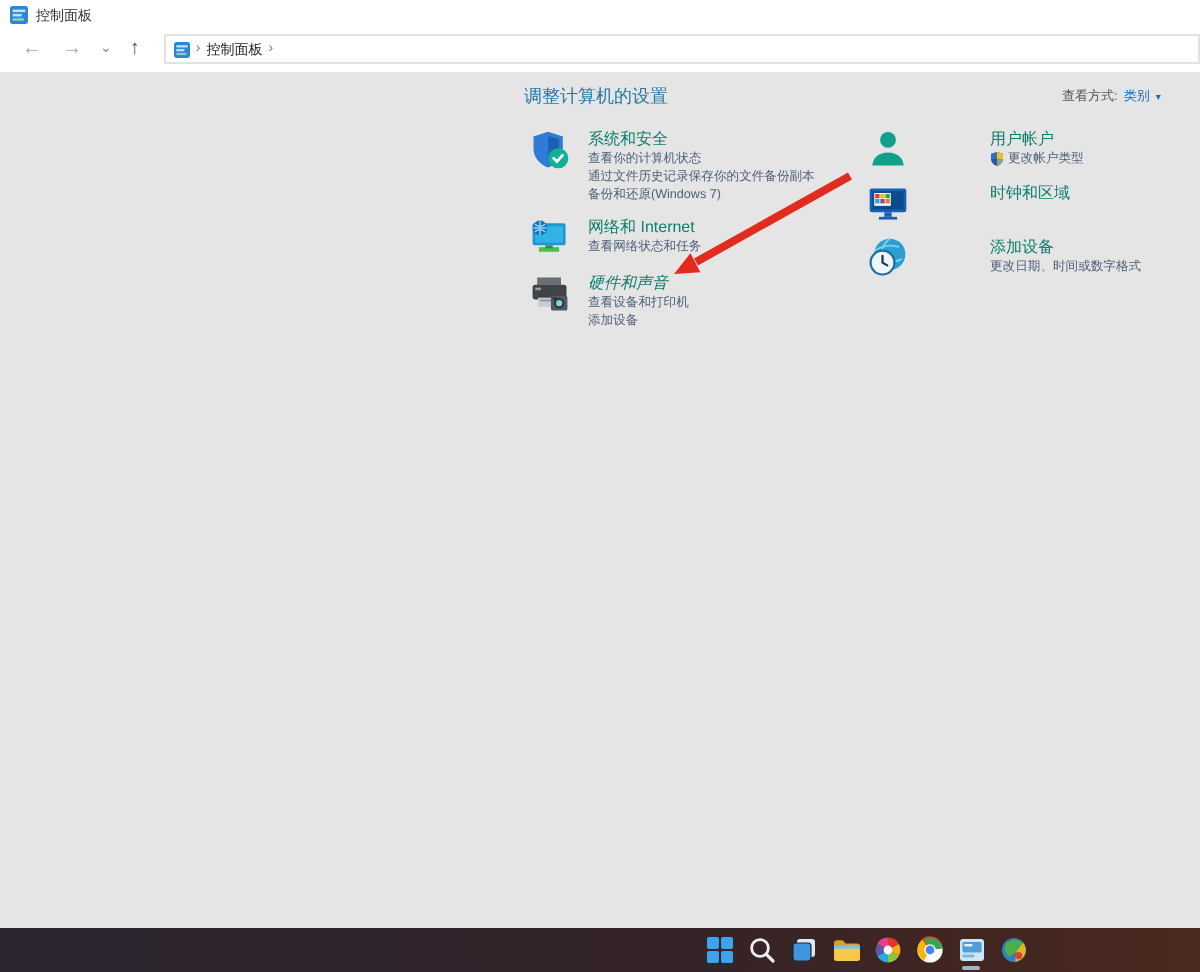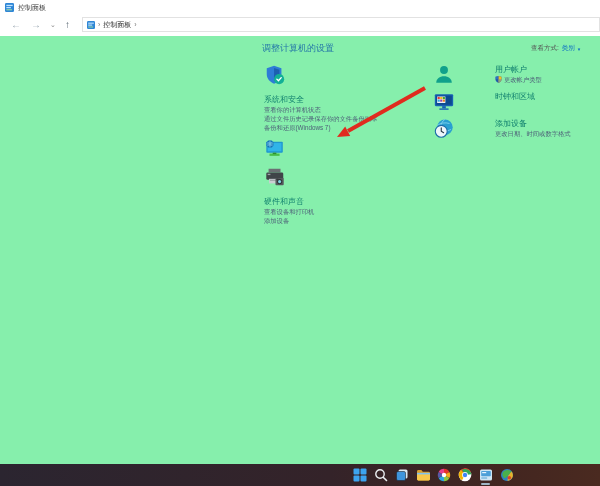--- a/index.html
+++ b/index.html
@@ -19,30 +19,30 @@
   .nav-drop { font-size:7px; color:#888; padding:0 4px; }
   .nav-up { color:#4a5a66; }
   .addressbar {
     flex:1; height:15px; margin-left:7px; border:1px solid #e2e2e2; background:#fff;
     display:flex; align-items:center; gap:3px; padding-left:4px;
   }
   .addressbar .app-glyph { width:8px; height:8px; }
   .crumb-sep { font-size:7px; color:#777; }
   .crumb-text { font-size:7px; color:#222; }
   
-  .content { position:absolute; left:0; top:36px; right:0; bottom:22px; background:#86efac; }
+  .content { position:absolute; left:0; top:36px; right:0; bottom:22px; background:#e5e5e5; }
   .page-heading { position:absolute; left:262px; top:6px; font-size:9px; color:#2679a8; }
   .viewby { position:absolute; left:531px; top:8px; font-size:6.5px; display:flex; gap:3px; align-items:center; }
   .viewby .vb-label { color:#555; }
   .viewby .vb-value { color:#0b6cc4; }
   .viewby .vb-caret { color:#0b6cc4; font-size:5px; }
   .col { position:absolute; top:28px; display:flex; flex-direction:column; }
   .col-left  { left:264px; width:165px; }
   .col-right { left:433px; width:160px; }
-  .col-left  .cat { margin-bottom:6px;flex-direction:column; }
+  .col-left  .cat { margin-bottom:6px; }
   .col-right .cat { margin-bottom:5px;gap:40px; }
   .cat { display:flex; gap:8px; }
   .cat-icon { width:22px; height:22px; flex:0 0 auto; }
   .cat-icon svg { width:22px; height:22px; display:block; }
   .cat-body { display:flex; flex-direction:column; padding-top:1px; min-height:22px; }
   .cat-title { font-size:8px; color:#0e7e6d; line-height:10px; cursor:pointer; }
   .cat-link { font-size:6.3px; color:#4d5f78; line-height:9px; cursor:pointer; display:flex; align-items:center; gap:2px; }
   .uac { width:7px; height:7px; flex:0 0 auto; }
   
   .arrow-overlay { position:absolute; inset:0; pointer-events:none; }
@@ -123,37 +123,43 @@
           <div class="cat-icon">
             <svg viewBox="0 0 24 24">
               <rect x="2.5" y="4" width="18" height="12" rx="1" fill="#1f97cf"></rect>
               <rect x="4" y="5.5" width="15" height="9" fill="#30b4e8"></rect>
               <rect x="6" y="17" width="11" height="2.5" fill="#49c04a"></rect>
               <rect x="9.5" y="16" width="4" height="1.6" fill="#2e8f33"></rect>
               <circle cx="6.5" cy="6.5" r="4" fill="#1272b5"></circle>
               <path d="M2.8 6.5h7.4M6.5 2.7v7.6M3.6 4.4c1.8 1.4 4 1.4 5.8 0M3.6 8.6c1.8-1.4 4-1.4 5.8 0" stroke="#8ed4f2" stroke-width=".8" fill="none"></path>
             </svg>
           </div>
+          <div class="cat-body">
+            <a class="cat-title" style="color: rgb(14, 126, 109);">网络和 Internet</a>
+            <a class="cat-link" style="color: rgb(77, 95, 120);">
+              <span>查看网络状态和任务</span>
+            </a>
+          </div>
         </div>
         <div class="cat">
           <div class="cat-icon">
             <svg viewBox="0 0 24 24">
               <rect x="5" y="3" width="13" height="4" fill="#6b6f73"></rect>
               <rect x="2.5" y="7" width="18.5" height="8" rx="1.5" fill="#3f4448"></rect>
               <rect x="4" y="8.5" width="3" height="1.4" fill="#9aa0a5"></rect>
               <rect x="5.5" y="14" width="12" height="5" fill="#caced2"></rect>
               <rect x="6.5" y="15" width="10" height="1" fill="#8f959a"></rect>
               <rect x="12.5" y="13" width="9" height="8" rx="1" fill="#55595d"></rect>
               <circle cx="17" cy="17" r="2.8" fill="#2e3235"></circle>
               <circle cx="17" cy="17" r="1.7" fill="#7fd2e2"></circle>
               <rect x="13.5" y="13.8" width="2.2" height="1.2" fill="#2e3235"></rect>
             </svg>
           </div>
           <div class="cat-body">
-            <a class="cat-title" style="color: rgb(14, 126, 109);">硬件和声音</a>
+            <a class="cat-title" style="color: rgb(14, 126, 109); font-style: italic;">硬件和声音</a>
             <a class="cat-link" style="color: rgb(77, 95, 120);">
               <span>查看设备和打印机</span>
             </a>
             <a class="cat-link" style="color: rgb(77, 95, 120);">
               <span>添加设备</span>
             </a>
           </div>
         </div>
       </div>
     <div class="col col-right" id="col-right">

